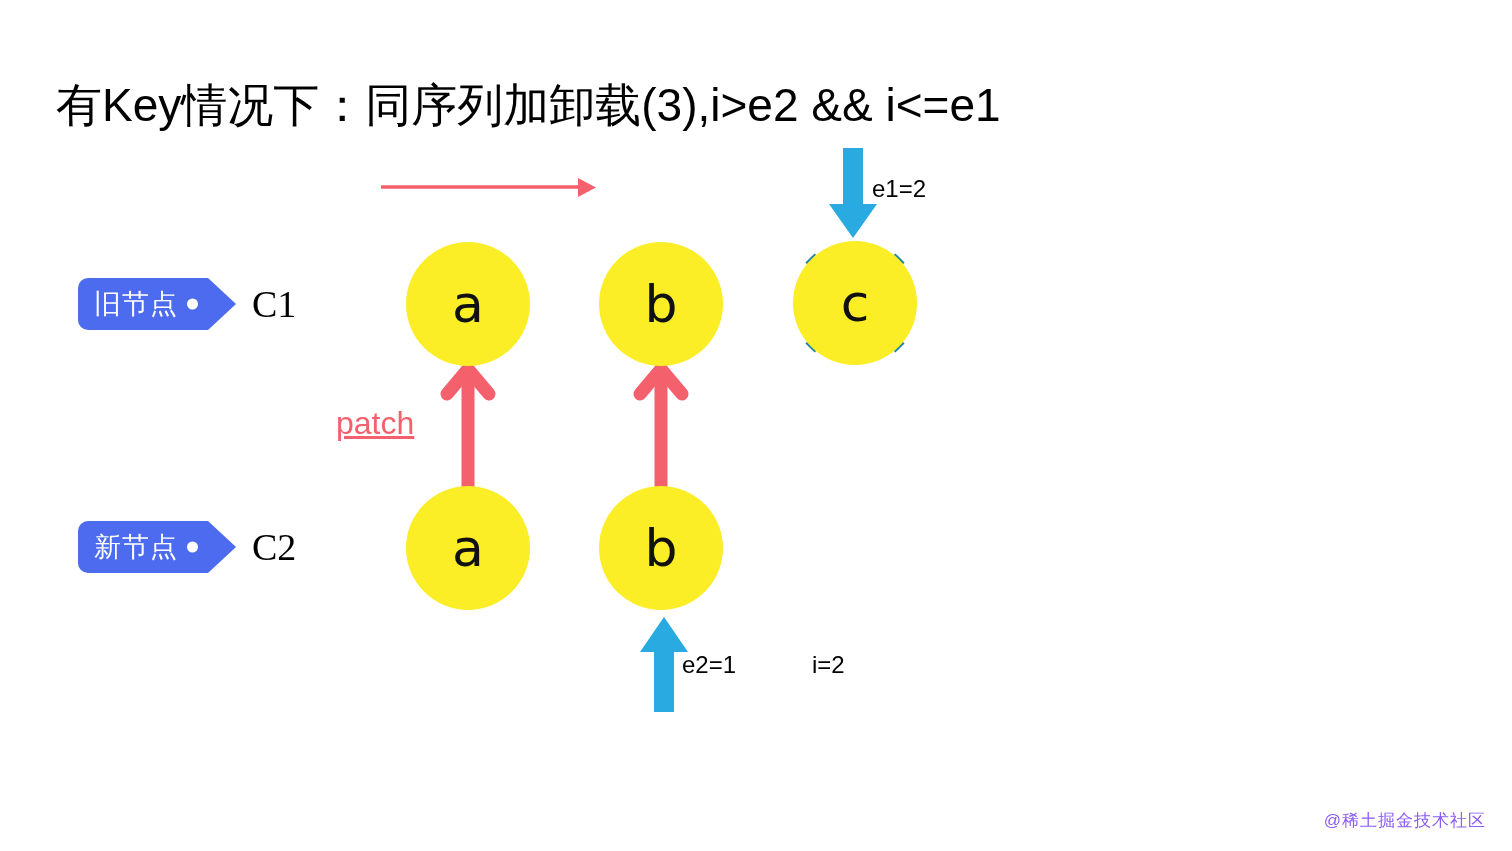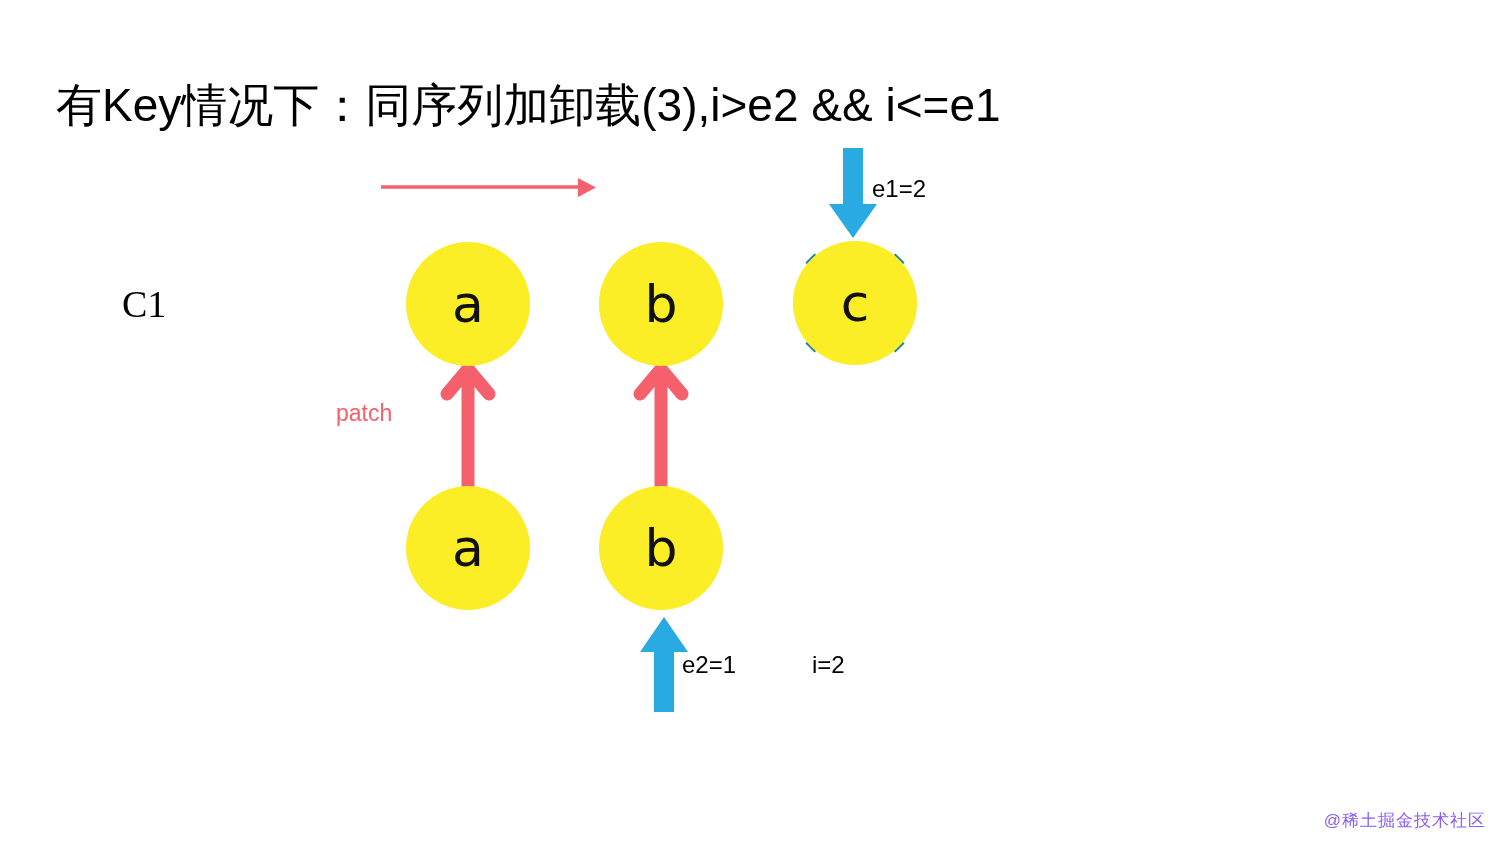--- a/index.html
+++ b/index.html
@@ -132,23 +132,24 @@
     white-space: nowrap;
     color: #000000;
     font-size: 24px;
     line-height: 34px;
   }
   .lbl.e1    { left: 872px; top: 172px; }
   .lbl.e2    { left: 682px; top: 648px; }
   .lbl.i     { left: 812px; top: 648px; }
   .lbl.patch {
     left: 336px;
-    top: 396px;
+    top: 406px;
     color: #f4606c;
-    font-size: 23px;
+    font-size: 32px;
+    text-decoration: underline;
   }
 
   
   .watermark {
     position: absolute;
     right: 26px;
     bottom: 20px;
     font-size: 17px;
     line-height: 20px;
     color: #8b5cf6;
@@ -188,23 +189,36 @@
       <polygon points="654,712 654,652 640,652 664,617 688,652 674,652 674,712" fill="#29abe2"></polygon>
     </g>
 
     <g>
       <line x1="810" y1="258" x2="900" y2="348" stroke="#1f82a8" stroke-width="13" stroke-linecap="butt"></line>
       <line x1="900" y1="258" x2="810" y2="348" stroke="#1f82a8" stroke-width="13" stroke-linecap="butt"></line>
     </g>
   </svg>
 
   <div class="row-label old">
+    <div class="tag">
+      <span class="tag-text">旧节点</span>
+      <span class="tag-dot"></span>
+      <span class="tag-point"></span>
+    </div>
     <span class="row-code">C1</span>
   </div>
 
+  <div class="row-label new">
+    <div class="tag">
+      <span class="tag-text">新节点</span>
+      <span class="tag-dot"></span>
+      <span class="tag-point"></span>
+    </div>
+    <span class="row-code">C2</span>
+  </div>
 
   <div class="node old-a">
     <span class="node-letter">a</span>
   </div>
   <div class="node old-b">
     <span class="node-letter">b</span>
   </div>
   <div class="node old-c">
     <span class="node-letter">c</span>
   </div>

